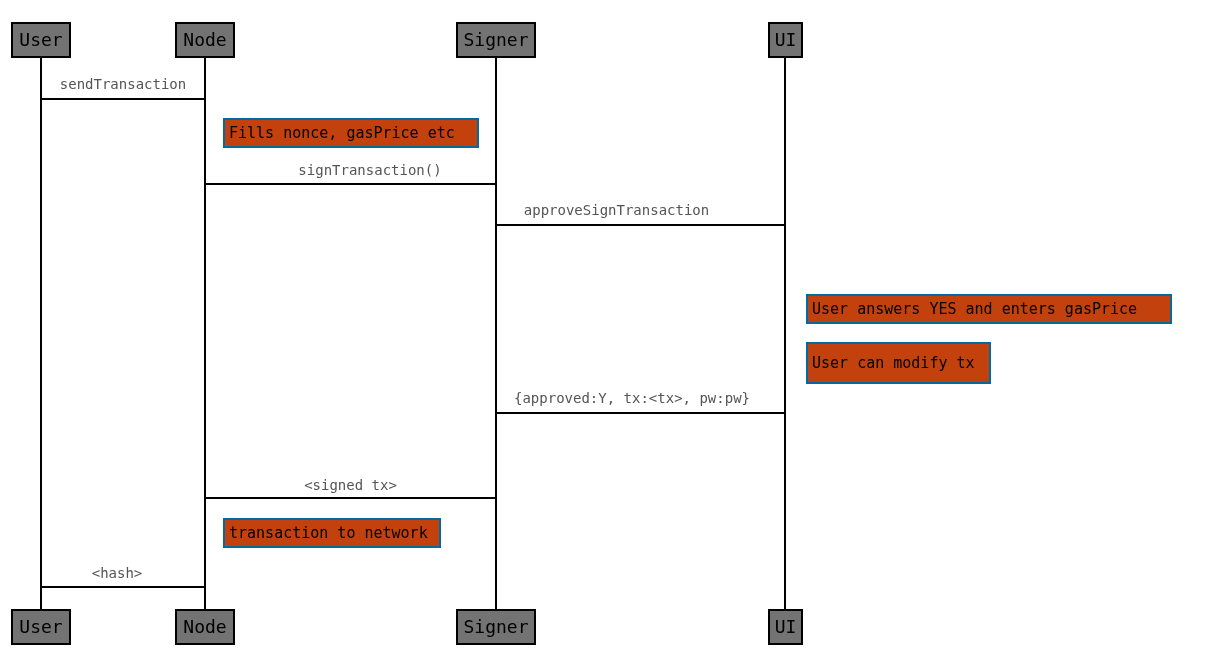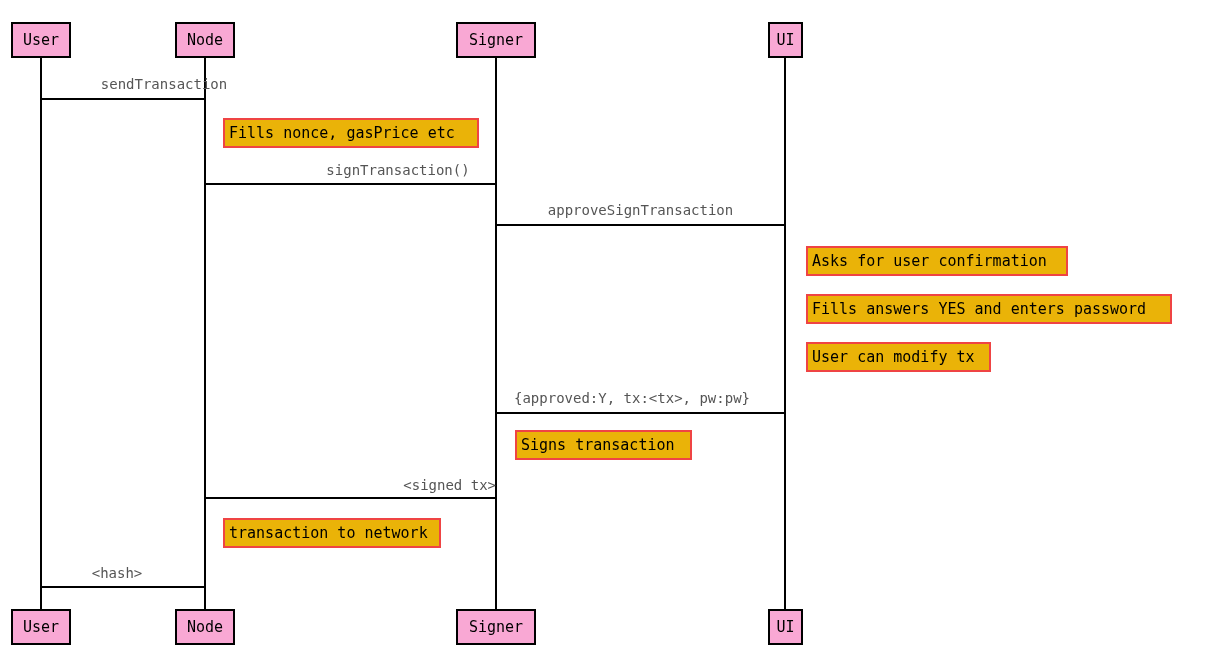--- a/index.html
+++ b/index.html
@@ -16,24 +16,24 @@
     height: 666px;
     background: #ffffff;
     overflow: hidden;
   }
 
   
   .participant {
     position: absolute;
     box-sizing: border-box;
     border: 2px solid #000000;
-    background: #f9a8d4;
+    background: #737373;
     color: #000000;
     font-family: "DejaVu Sans Mono", monospace;
-    font-size: 15px;
+    font-size: 18px;
     line-height: 1;
     display: flex;
     align-items: center;
     justify-content: center;
     white-space: pre;
     z-index: 5;
   }
 
   
   .lifeline {
@@ -58,22 +58,22 @@
     line-height: 1;
     white-space: pre;
     text-align: center;
     z-index: 3;
   }
 
   
   .note {
     position: absolute;
     box-sizing: border-box;
-    border: 2px solid #ef4444;
-    background: #eab308;
+    border: 2px solid #0369a1;
+    background: #c2410c;
     z-index: 4;
     overflow: hidden;
   }
   .note-text {
     position: absolute;
     left: 4px;
     top: 50%;
     transform: translateY(-50%);
     color: #000000;
     font-family: "DejaVu Sans Mono", monospace;
@@ -84,45 +84,39 @@
 </style>
 </head>
 <body>
 
 <div id="diagram">
     <div class="lifeline" style="left: 40px; top: 58px; height: 551px;"></div>
     <div class="lifeline" style="left: 204px; top: 58px; height: 551px;"></div>
     <div class="lifeline" style="left: 495px; top: 58px; height: 551px;"></div>
     <div class="lifeline" style="left: 784px; top: 58px; height: 551px;"></div>
     <div class="msg-line" style="left: 40px; top: 98px; width: 166px;"></div>
-    <div class="msg-label" style="left: 41px; width: 164px; top: 77px; margin-left: 41px;">sendTransaction</div>
+    <div class="msg-label" style="left: 41px; width: 164px; top: 77px;">sendTransaction</div>
     <div class="msg-line" style="left: 204px; top: 183px; width: 293px;"></div>
-    <div class="msg-label" style="left: 205px; width: 330px; top: 163px; margin-left: 28px;">signTransaction()</div>
+    <div class="msg-label" style="left: 205px; width: 330px; top: 163px;">signTransaction()</div>
     <div class="msg-line" style="left: 495px; top: 224px; width: 291px;"></div>
-    <div class="msg-label" style="left: 496px; width: 289px; top: 203px;">approveSignTransaction</div>
+    <div class="msg-label" style="left: 472px; width: 289px; top: 203px;">approveSignTransaction</div>
     <div class="msg-line" style="left: 495px; top: 412px; width: 291px;"></div>
     <div class="msg-label" style="left: 496px; width: 272px; top: 391px;">{approved:Y, tx:&lt;tx&gt;, pw:pw}</div>
     <div class="msg-line" style="left: 204px; top: 497px; width: 293px;"></div>
-    <div class="msg-label" style="left: 205px; width: 291px; top: 478px; text-align: right;">&lt;signed tx&gt;</div>
+    <div class="msg-label" style="left: 205px; width: 291px; top: 478px;">&lt;signed tx&gt;</div>
     <div class="msg-line" style="left: 40px; top: 586px; width: 166px;"></div>
     <div class="msg-label" style="left: 41px; width: 152px; top: 566px;">&lt;hash&gt;</div>
     <div class="note" style="left: 223px; top: 118px; width: 256px; height: 30px;">
       <span class="note-text">Fills nonce, gasPrice etc</span>
     </div>
-    <div class="note" style="left: 806px; top: 246px; width: 262px; height: 30px;">
-      <span class="note-text">Asks for user confirmation</span>
+    <div class="note" style="left: 806px; top: 294px; width: 366px; height: 30px;">
+      <span class="note-text">User answers YES and enters gasPrice</span>
     </div>
-    <div class="note" style="left: 806px; top: 294px; width: 366px; height: 30px;">
-      <span class="note-text">Fills answers YES and enters password</span>
-    </div>
-    <div class="note" style="left: 806px; top: 342px; width: 185px; height: 30px;">
+    <div class="note" style="left: 806px; top: 342px; width: 185px; height: 42px;">
       <span class="note-text">User can modify tx</span>
-    </div>
-    <div class="note" style="left: 515px; top: 430px; width: 177px; height: 30px;">
-      <span class="note-text">Signs transaction</span>
     </div>
     <div class="note" style="left: 223px; top: 518px; width: 218px; height: 30px;">
       <span class="note-text">transaction to network</span>
     </div>
     <div class="participant" style="left: 11px; top: 22px; width: 60px; height: 36px;">User</div>
     <div class="participant" style="left: 11px; top: 609px; width: 60px; height: 36px;">User</div>
     <div class="participant" style="left: 175px; top: 22px; width: 60px; height: 36px;">Node</div>
     <div class="participant" style="left: 175px; top: 609px; width: 60px; height: 36px;">Node</div>
     <div class="participant" style="left: 456px; top: 22px; width: 80px; height: 36px;">Signer</div>
     <div class="participant" style="left: 456px; top: 609px; width: 80px; height: 36px;">Signer</div>

